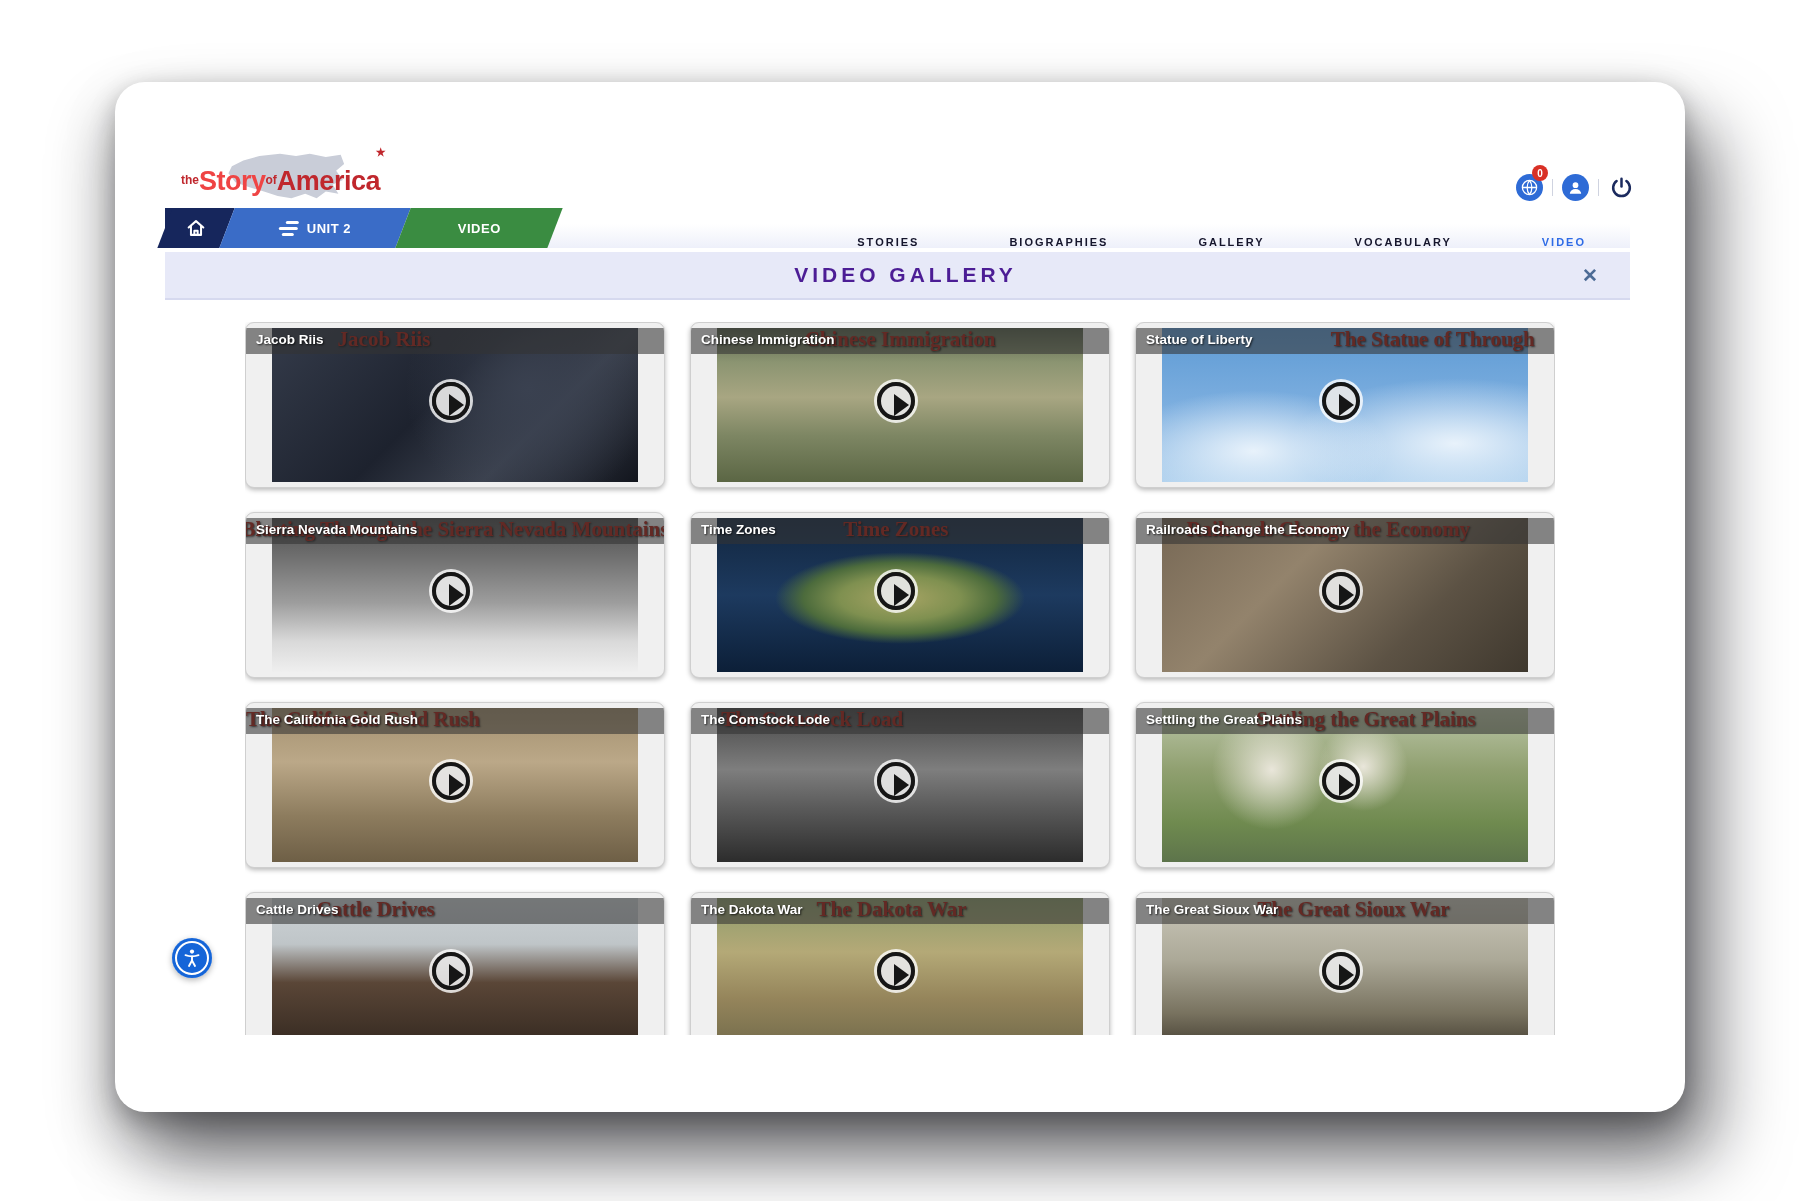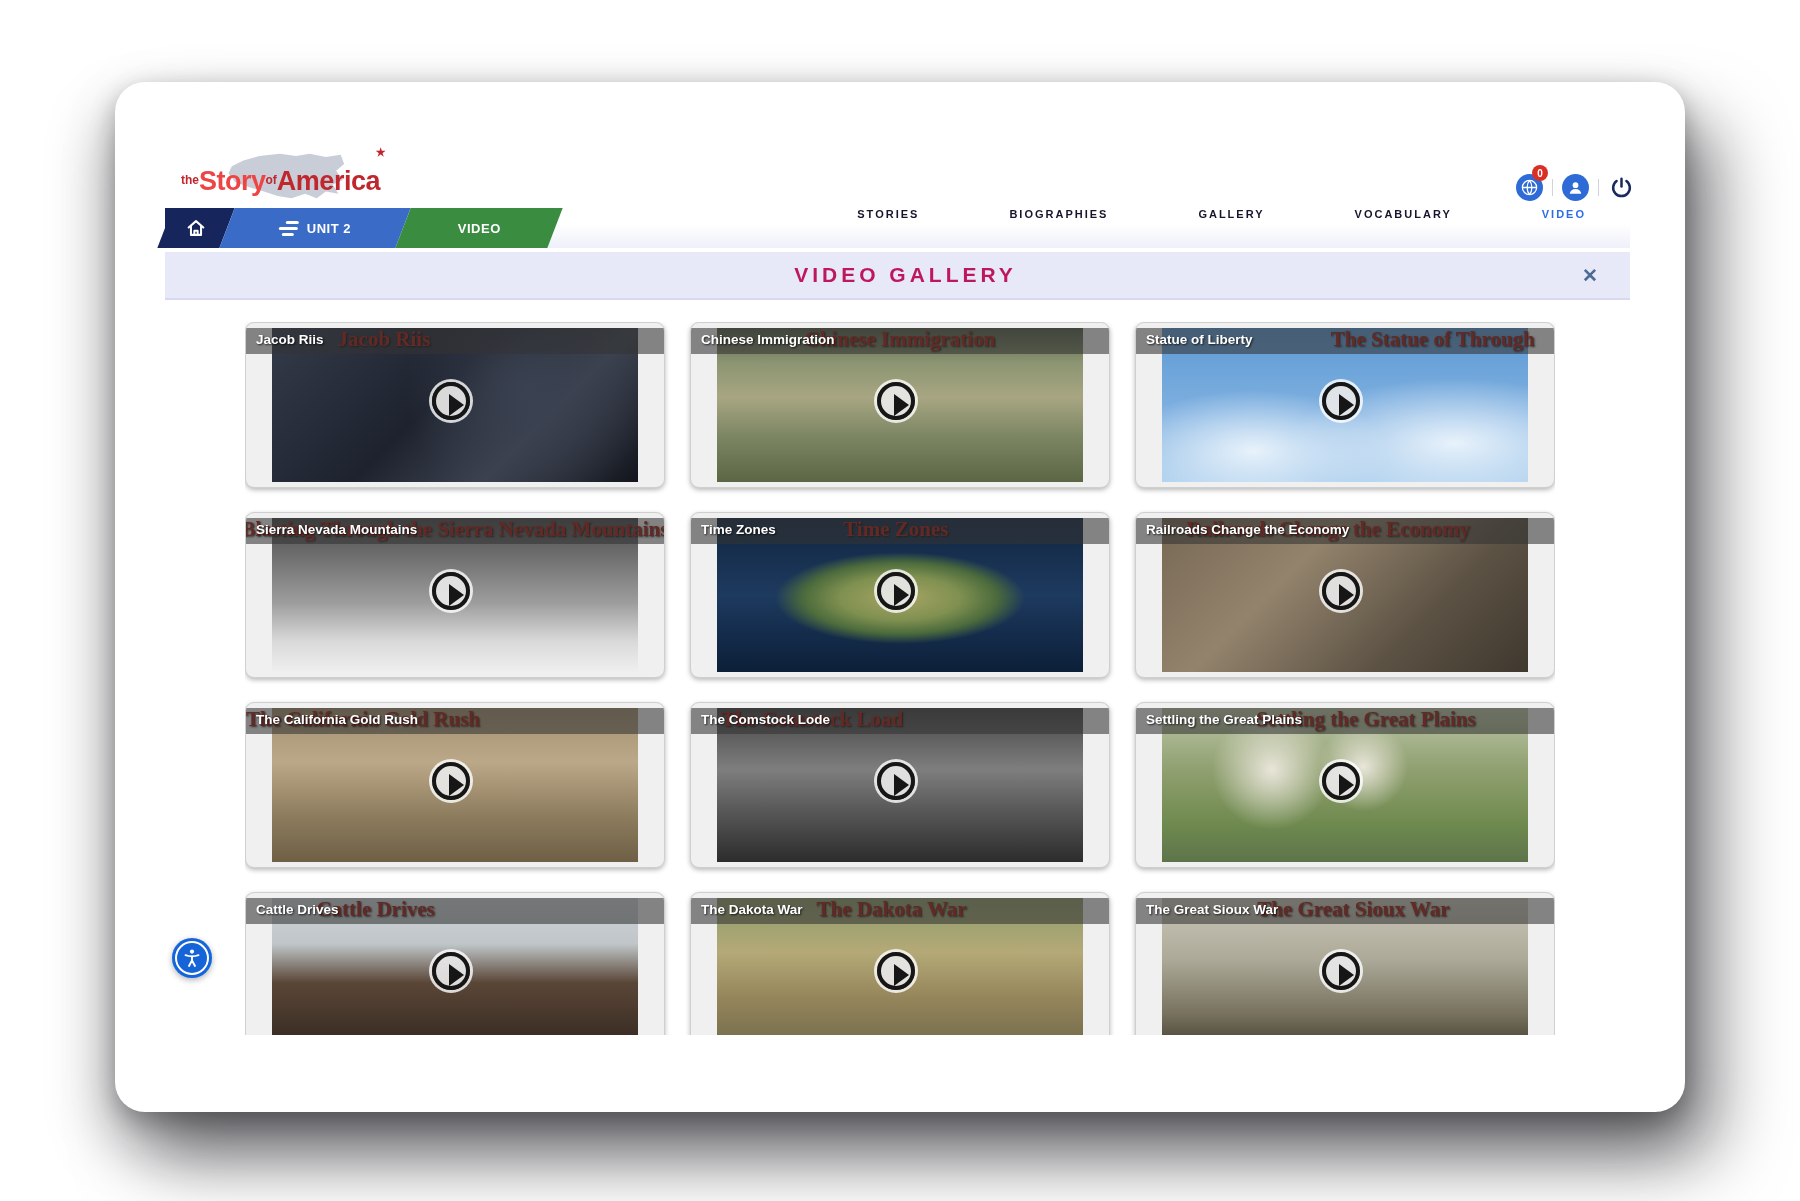--- a/index.html
+++ b/index.html
@@ -39,28 +39,28 @@
   .tab > .inner { transform:skewX(21deg); display:flex; align-items:center; gap:8px; color:#fff; font-weight:700; font-size:13px; letter-spacing:.5px; }
   .tab.home { width:62px; background:#16265c; }
   .tab.unit { width:176px; background:#3a6cc7; }
   .tab.video { width:152px; background:#3a8c41; }
   .bars { display:flex; flex-direction:column; gap:3px; width:20px; }
   .bars span { height:3px; border-radius:2px; background:#fff; }
   .bars .b1 { width:13px; margin-left:7px; }
   .bars .b2 { width:19px; }
   .bars .b3 { width:12px; margin-left:3px; }
 
-  .nav-links { margin-left:auto; display:flex; align-items:flex-start; gap:90px; padding-right:44px; }
+  .nav-links { margin-left:auto; display:flex; align-items:flex-end; gap:90px; padding-right:44px; }
   .nav-link { font-size:11px; font-weight:800; letter-spacing:2px; color:#15152c; cursor:pointer; white-space:nowrap; }
   .nav-link.active { color:#2e6be6; }
 
   
   .gallerybar { position:absolute; left:50px; top:170px; width:1465px; height:48px;
     background:#e7e9f8; border-bottom:2px solid #d6d9ef; display:flex; align-items:center; justify-content:center; }
-  .gallery-title { font-size:21px; font-weight:700; letter-spacing:4px; color:#be185d;margin-left:16px; }
+  .gallery-title { font-size:21px; font-weight:700; letter-spacing:4px; color:#4c1d95;margin-left:16px; }
   .gallery-close { position:absolute; right:26px; top:0; height:46px; display:flex; align-items:center;
     font-size:19px; font-weight:700; color:#4c6b95; cursor:pointer; padding:0 6px; }
 
   
   .grid { position:absolute; left:130px; top:240px; width:1310px; height:713px; overflow:hidden;
     display:grid; grid-template-columns:repeat(3,420px); grid-auto-rows:166px; column-gap:25px; row-gap:24px; }
 
   .card { position:relative; border-radius:9px; background:#f0f0f0; border:1px solid #cfcfcf;
     box-shadow:0 2px 5px rgba(0,0,0,.28); overflow:hidden; cursor:pointer; }
   .thumb { position:absolute; left:26px; right:26px; top:5px; bottom:5px; z-index:1; }

